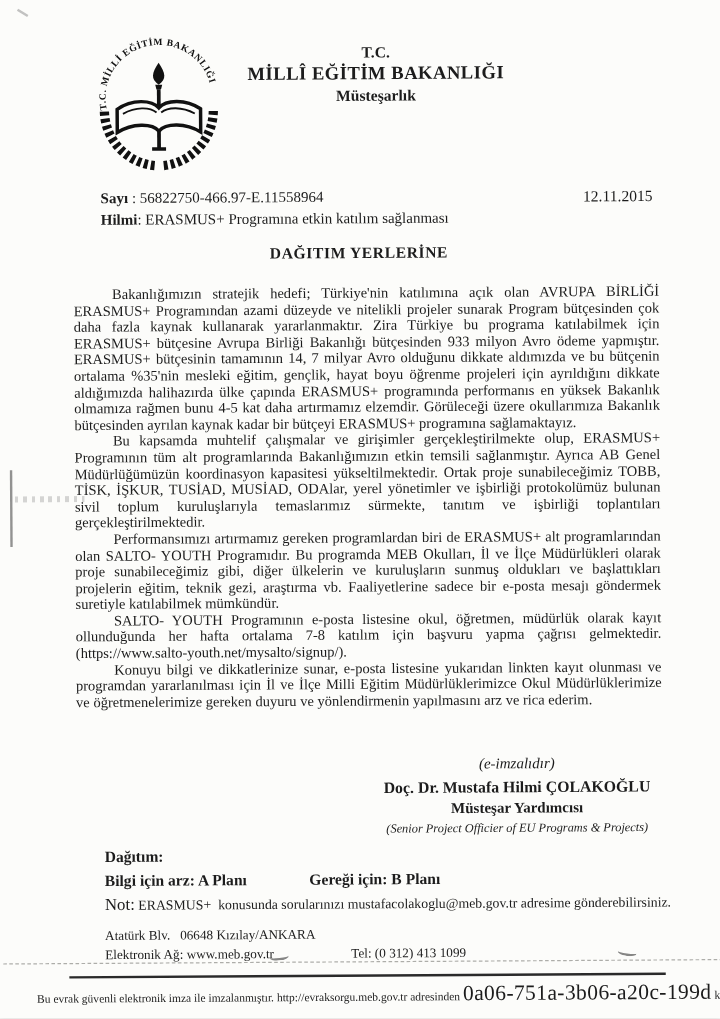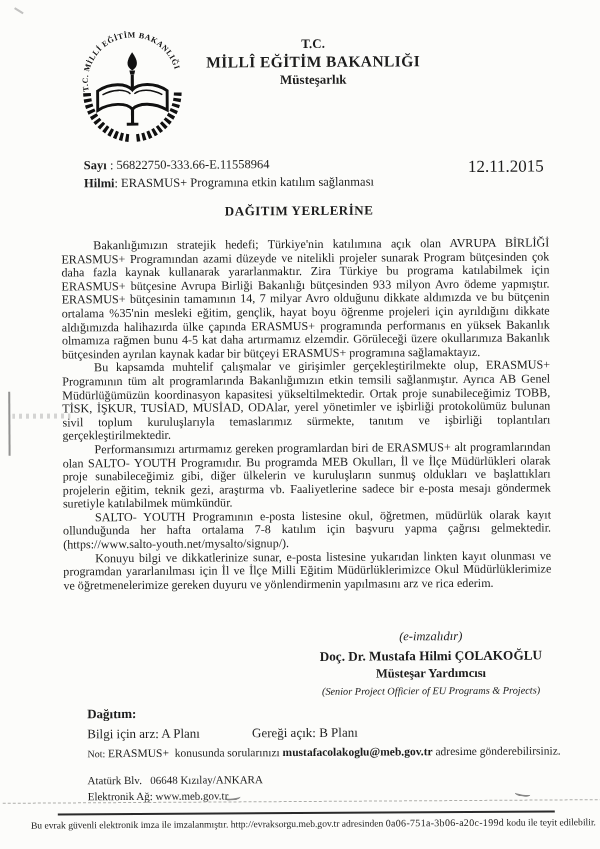--- a/index.html
+++ b/index.html
@@ -16,63 +16,63 @@
   .logo { position:absolute; left:76px; top:30px; width:116px; height:112px; }
   .head-block { position:absolute; left:140px; top:36px; width:350px; text-align:center; line-height:1.25; }
   .head-tc { font-weight:bold; font-size:13px; }
   .head-ministry { font-weight:bold; font-size:15.5px; letter-spacing:.4px; }
   .head-dept { font-weight:bold; font-size:13px; }
 
   
   .meta { position:absolute; left:85px; right:52px; top:156px; font-size:12.5px; line-height:1.4; }
   .meta-row { position:relative; }
   .lbl { font-weight:bold; }
-  .date { position:absolute; right:3px; top:0; font-size:17px; }
+  .date { position:absolute; right:3px; top:0; font-size:13px; }
 
   .recipient { position:absolute; left:0; right:0; top:203px; text-align:center;
                font-weight:bold; font-size:13px; letter-spacing:.5px; }
 
   
   .body-text { position:absolute; left:62px; right:50px; top:238px;
                font-size:12.1px; line-height:13.6px; text-align:justify; }
   .body-text p { text-indent:32px; margin:0; }
 
   
   .sig { position:absolute; left:295px; width:268px; top:629px; text-align:center; line-height:1.35; }
   .sig-esign { font-style:italic; font-size:12.5px; }
   .sig-name { font-weight:bold; font-size:13.2px; margin-top:2px; }
   .sig-title { font-weight:bold; font-size:12.5px; }
   .sig-sub { font-style:italic; font-size:10.3px; margin-top:2px; }
 
   
   .dist { position:absolute; left:85px; top:703px; font-size:13px; line-height:1.5; }
   .dist-head { font-weight:bold; }
-  .dist-row span { display:inline-block; }
+  .dist-row span { display:inline-block;font-weight:bold; }
   .dist-row .gap { width:52px; }
 
   
   .note { position:absolute; left:85px; top:746px; font-size:11.5px; }
-  .note-label { font-size:10px; }
-  .note b { font-weight:bold; }
+  .note-label { font-size:14px; }
+  .note b { font-weight:normal; }
 
   
   .foot { position:absolute; left:85px; right:38px; top:772px; font-size:11px; line-height:1.45; }
   .foot-row2 { display:flex; }
   .foot-net { width:205px; }
   .foot-tel { margin-right:18px; }
   .pre { white-space:pre-wrap; }
 
   
   .sep-dashed { position:absolute; left:0; right:0; top:801px; border-top:1px dashed #9a9a96; opacity:.8; }
   .squiggle { position:absolute; width:16px; height:6px; border-bottom:2px solid #555; border-radius:50%; opacity:.7; }
   .sq1 { left:222px; top:794px; transform:rotate(-6deg); }
   .sq2 { left:512px; top:792px; transform:rotate(8deg); }
   .sep-solid { position:absolute; left:55px; right:48px; top:812px; height:2px; background:#2a2a2a; }
   .verify { position:absolute; left:28px; right:8px; top:818px; font-size:9.6px; text-align:center; white-space:nowrap; }
-  .verify .code { font-size:10px; letter-spacing:.3px; }
+  .verify .code { font-size:18px; letter-spacing:.3px; }
   .art-vline { position:absolute; left:8px; top:390px; width:2px; height:64px; background:#3a3a3a; opacity:.55; }
   .art-smudge { position:absolute; left:12px; top:412px; width:58px; height:5px; opacity:.3;
     background:repeating-linear-gradient(90deg,#777 0 3px,transparent 3px 7px); }
   .art-corner { position:absolute; left:16px; top:8px; width:10px; height:2px; background:#888; opacity:.5; transform:rotate(32deg); }
 </style>
 </head>
 <body>
 
 <div class="page">
   <div class="tilt">
@@ -99,21 +99,21 @@
     </svg>
 
     <div class="head-block">
       <div class="head-tc">T.C.</div>
       <div class="head-ministry">MİLLÎ EĞİTİM BAKANLIĞI</div>
       <div class="head-dept">Müsteşarlık</div>
     </div>
 
     <div class="meta">
       <div class="meta-row">
-        <span class="lbl">Sayı</span><span>&nbsp;</span><span>: 56822750-333.66-E.11558964</span>
+        <span class="lbl">Sayı</span><span>&nbsp;</span><span>: 56822750-466.97-E.11558964</span>
         <span class="date">12.11.2015</span>
       </div>
       <div class="meta-row">
         <span class="lbl">Hilmi</span><span>: ERASMUS+ Programına etkin katılım sağlanması</span>
       </div>
     </div>
 
     <div class="recipient">DAĞITIM YERLERİNE</div>
 
     <div class="body-text">
@@ -127,32 +127,33 @@
     <div class="sig">
       <div class="sig-esign">(e-imzalıdır)</div>
       <div class="sig-name">Doç. Dr. Mustafa Hilmi ÇOLAKOĞLU</div>
       <div class="sig-title">Müsteşar Yardımcısı</div>
       <div class="sig-sub">(Senior Project Officier of EU Programs &amp; Projects)</div>
     </div>
 
     <div class="dist">
       <div class="dist-head">Dağıtım:</div>
       <div class="dist-row">
-        <span>Bilgi için arz: A Planı</span><span class="gap"></span><span>Gereği açık: B Planı</span>
+        <span>Bilgi için arz: A Planı</span><span class="gap"></span><span>Gereği için: B Planı</span>
       </div>
     </div>
 
     <div class="note">
       <span class="note-label">Not:</span><span class="pre"> ERASMUS+  konusunda sorularınızı </span><b>mustafacolakoglu@meb.gov.tr</b><span> adresime gönderebilirsiniz.</span>
     </div>
 
     <div class="foot">
       <div class="pre">Atatürk Blv.   06648 Kızılay/ANKARA</div>
       <div class="foot-row2">
         <span class="foot-net">Elektronik Ağ: www.meb.gov.tr</span>
+        <span class="foot-tel">Tel: (0 312) 413 1099</span>
       </div>
     </div>
 
     <div class="sep-dashed"></div>
     <div class="squiggle sq1"></div>
     <div class="squiggle sq2"></div>
     <div class="sep-solid"></div>
     <div class="verify">
       <span>Bu evrak güvenli elektronik imza ile imzalanmıştır. http://evraksorgu.meb.gov.tr adresinden </span><span class="code">0a06-751a-3b06-a20c-199d</span><span> kodu ile teyit edilebilir.</span>
     </div>

